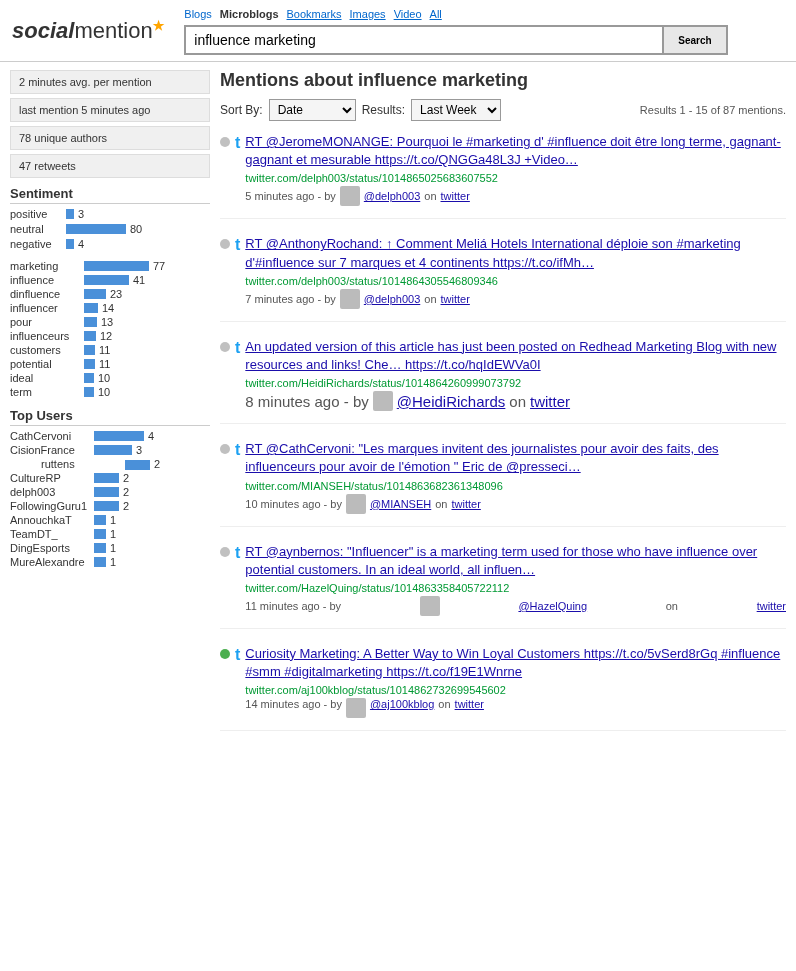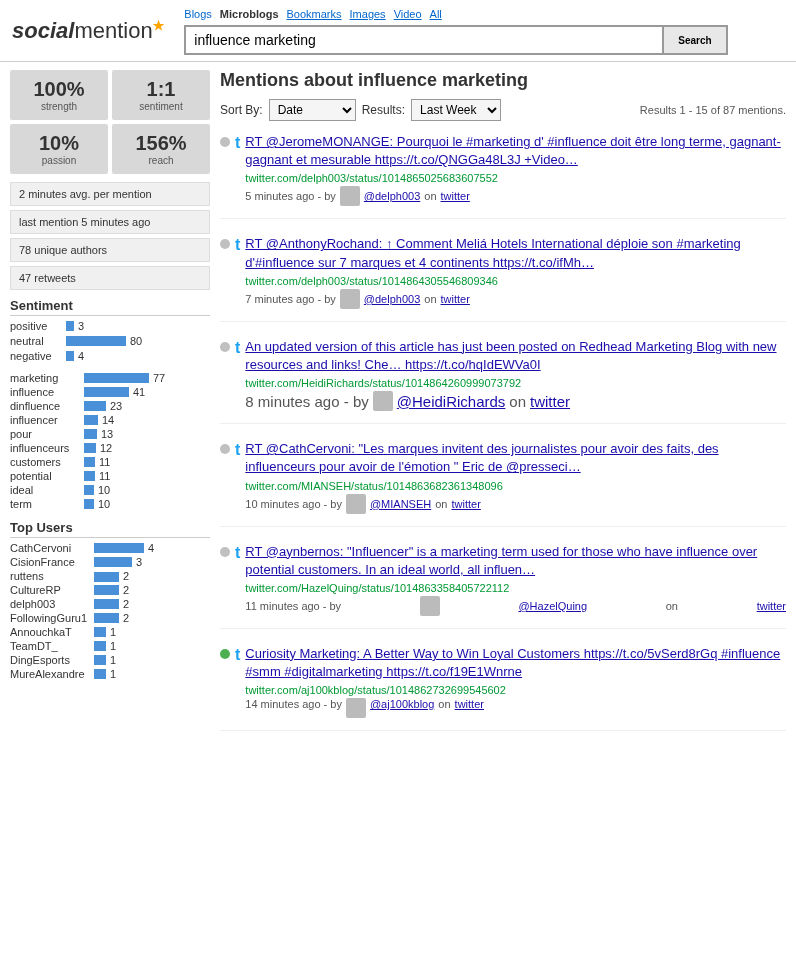--- a/index.html
+++ b/index.html
@@ -25,38 +25,20 @@
       <input type="text" style="border: 2px solid rgb(153, 153, 153); padding: 5px 8px; font-size: 14px; width: 480px; outline: none;" value="influence marketing">
       <button style="background:#e8e8e8; border:2px solid #999; border-left:none; padding:5px 14px; font-size:10px; cursor:pointer; font-weight:bold;">Search</button>
     </div>
   </div>
 </div>
 
 <div style="display:flex; padding:8px 10px; gap:10px;">
 
   <div style="width:200px; flex-shrink:0;">
 
-    <div style="display:grid; grid-template-columns:1fr 1fr; gap:4px; margin-bottom:8px;">
-      <div style="background:#d8d8d8; padding:8px 6px; text-align:center; border-radius:2px;">
-        <span style="font-size:20px; font-weight:bold; display:block;">100%</span>
-        <span style="font-size:10px; color:#555; display:block;">strength</span>
-      </div>
-      <div style="background:#d8d8d8; padding:8px 6px; text-align:center; border-radius:2px;">
-        <span style="font-size:20px; font-weight:bold; display:block;">1:1</span>
-        <span style="font-size:10px; color:#555; display:block;">sentiment</span>
-      </div>
-      <div style="background:#d8d8d8; padding:8px 6px; text-align:center; border-radius:2px;">
-        <span style="font-size:20px; font-weight:bold; display:block;">10%</span>
-        <span style="font-size:10px; color:#555; display:block;">passion</span>
-      </div>
-      <div style="background:#d8d8d8; padding:8px 6px; text-align:center; border-radius:2px;">
-        <span style="font-size:20px; font-weight:bold; display:block;">156%</span>
-        <span style="font-size:10px; color:#555; display:block;">reach</span>
-      </div>
-    </div>
 
     <div style="background:#f0f0f0; border:1px solid #ddd; padding:5px 8px; margin-bottom:4px; font-size:11px;">2 minutes avg. per mention</div>
     <div style="background:#f0f0f0; border:1px solid #ddd; padding:5px 8px; margin-bottom:4px; font-size:11px;">last mention 5 minutes ago</div>
     <div style="background:#f0f0f0; border:1px solid #ddd; padding:5px 8px; margin-bottom:4px; font-size:11px;">78 unique authors</div>
     <div style="background:#f0f0f0; border:1px solid #ddd; padding:5px 8px; margin-bottom:8px; font-size:11px;">47 retweets</div>
 
     <div style="margin-bottom:10px;">
       <div style="font-size:13px; font-weight:bold; color:#333; margin-bottom:4px; border-bottom:1px solid #ccc; padding-bottom:2px;">Sentiment</div>
       <div style="display:flex; align-items:center; margin-bottom:3px;">
         <span style="width:52px; font-size:11px;">positive</span>
@@ -136,21 +118,21 @@
           <div style="display: flex; align-items: center; margin-bottom: 2px;">
     <span style="width:80px; font-size:11px; overflow:hidden; text-overflow:ellipsis; white-space:nowrap;">CathCervoni</span>
     <div style="background:#4a90d9; height:10px; width:50px; margin:0 4px; flex-shrink:0;"></div>
     <span style="font-size:11px;">4</span>
   </div>
           <div style="display: flex; align-items: center; margin-bottom: 2px;">
     <span style="width:80px; font-size:11px; overflow:hidden; text-overflow:ellipsis; white-space:nowrap;">CisionFrance</span>
     <div style="background:#4a90d9; height:10px; width:38px; margin:0 4px; flex-shrink:0;"></div>
     <span style="font-size:11px;">3</span>
   </div>
-          <div style="display: flex; align-items: flex-end; margin-bottom: 2px;">
+          <div style="display: flex; align-items: flex-end; margin-bottom: 2px; margin-left: 31px;">
     <span style="width:80px; font-size:11px; overflow:hidden; text-overflow:ellipsis; white-space:nowrap;">ruttens</span>
     <div style="background:#4a90d9; height:10px; width:25px; margin:0 4px; flex-shrink:0;"></div>
     <span style="font-size:11px;">2</span>
   </div>
           <div style="display: flex; align-items: center; margin-bottom: 2px;">
     <span style="width:80px; font-size:11px; overflow:hidden; text-overflow:ellipsis; white-space:nowrap;">CultureRP</span>
     <div style="background:#4a90d9; height:10px; width:25px; margin:0 4px; flex-shrink:0;"></div>
     <span style="font-size:11px;">2</span>
   </div>
           <div style="display: flex; align-items: center; margin-bottom: 2px;">

